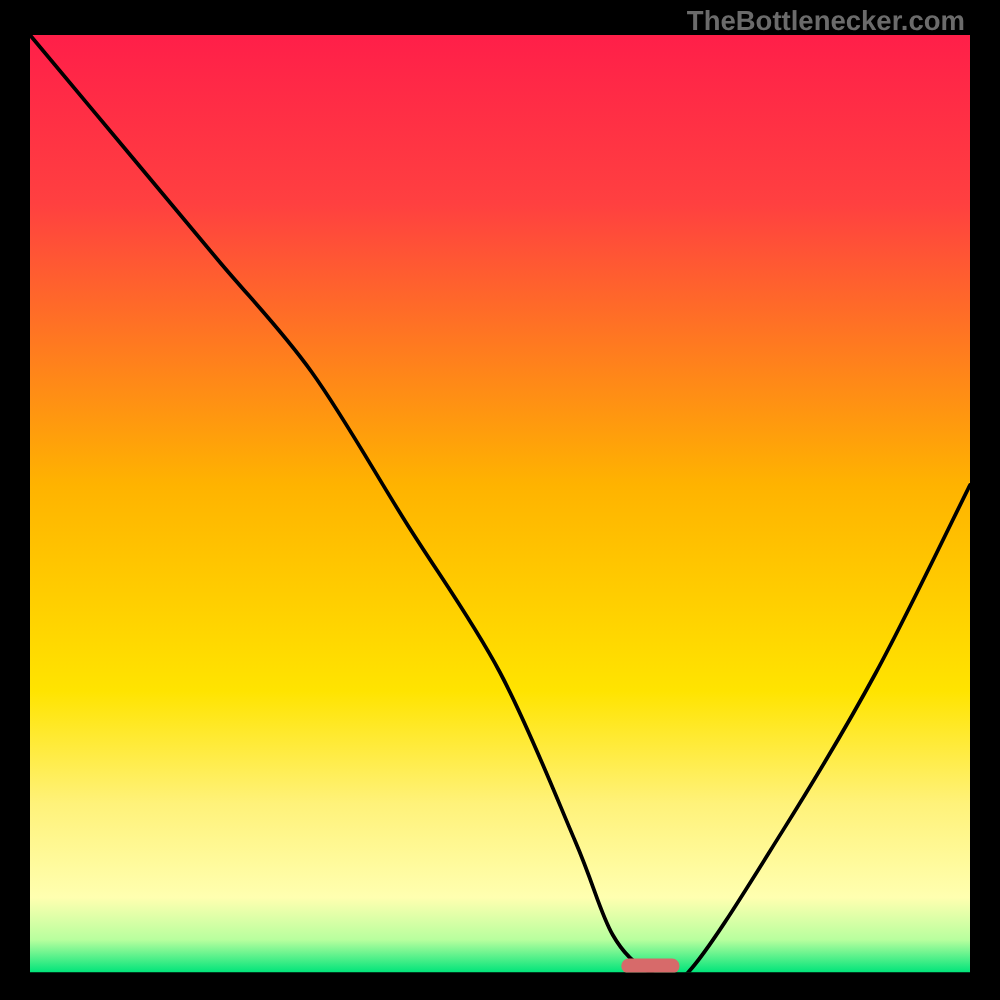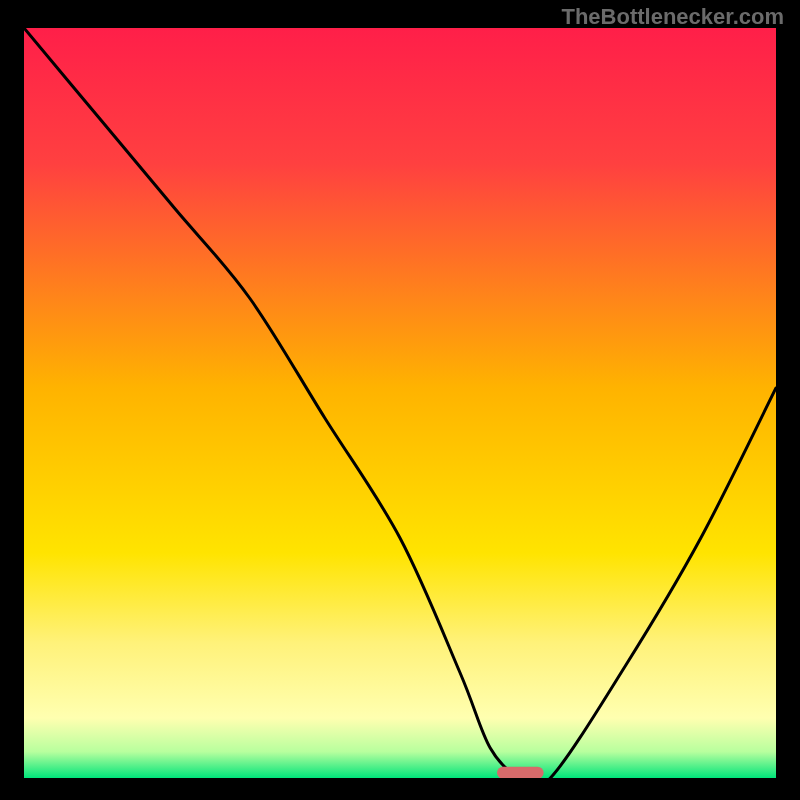--- a/index.html
+++ b/index.html
@@ -12,21 +12,21 @@
   }
   .frame {
     position: relative;
     width: 800px;
     height: 800px;
     background: #000000;
   }
   .watermark {
     position: absolute;
     top: 4px;
-    right: 16px;
+    right: 28px;
     font-size: 22px;
     font-weight: 600;
     color: #6b6b6b;
     z-index: 10;
     font-family: Arial, Helvetica, sans-serif;
   }
   .plot {
     position: absolute;
     left: 24px;
     top: 28px;

